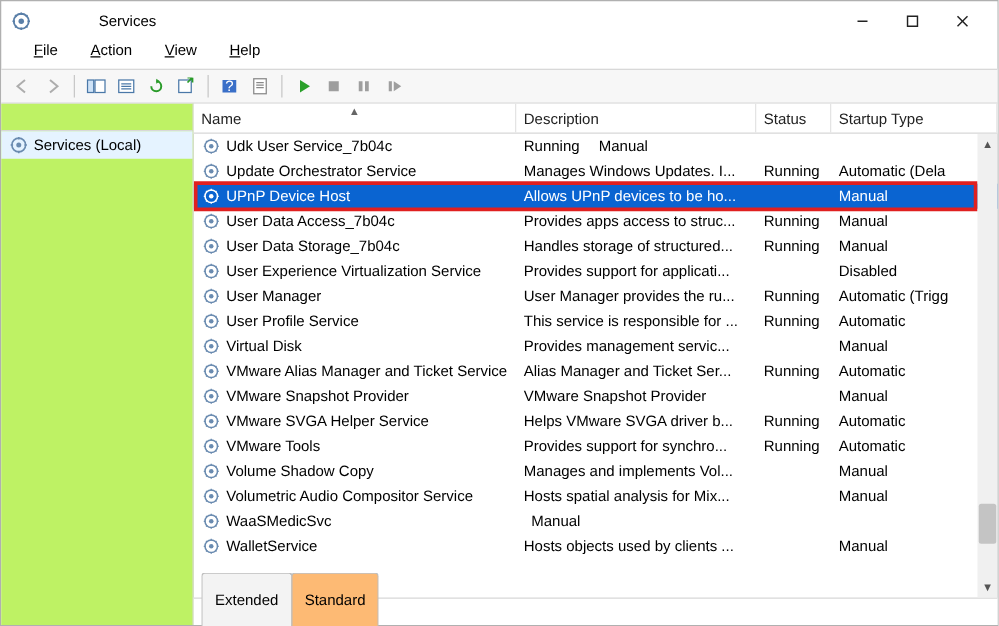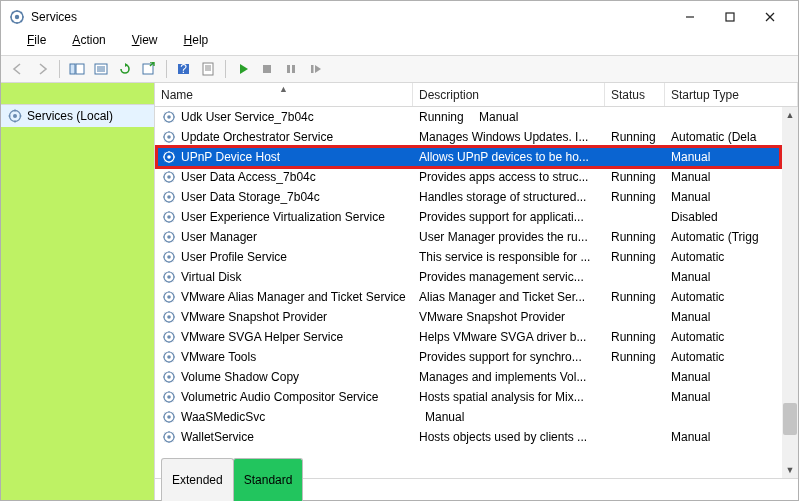--- a/index.html
+++ b/index.html
@@ -1,20 +1,20 @@
 <!DOCTYPE html>
 <html><head>
 <meta charset="utf-8">
 <style>
 * { box-sizing: border-box; margin: 0; padding: 0; font-family: "Segoe UI", Tahoma, sans-serif; font-size: 12px; }
 html, body { width: 799px; height: 501px; background: #fff; }
 .window { width: 799px; height: 501px; border: 1px solid #b0b0b0; display: flex; flex-direction: column; background: #fff; }
 .titlebar { height: 32px; display: flex; align-items: center; padding: 0 8px; }
 .titlebar .appicon { width: 16px; height: 16px; margin-right: 6px; }
-.titlebar .title { flex: 0 0 auto; font-size: 12px; }
+.titlebar .title { flex: 0 0 auto; font-size: 12px; margin-left: 48px; }
 .titlebar .spacer { flex: 1; }
 .winbtn { width: 40px; height: 28px; display:flex; align-items:center; justify-content:center; font-size:14px; color:#222; }
 .menubar { height: 22px; display:flex; align-items:flex-start; padding: 0 20px; gap: 14px; }
 .menuitem { padding: 0 6px; font-size: 12px; }
 .menuitem .ul { text-decoration: underline; }
 .toolbar { height: 28px; border-top:1px solid #d8d8d8; border-bottom:1px solid #d8d8d8; display:flex; align-items:center; padding:0 6px; gap:2px; background:#f7f7f7; }
 .tb-sep { width:1px; height:18px; background:#c8c8c8; margin:0 4px; }
 .tb-btn { width:22px; height:22px; display:flex; align-items:center; justify-content:center; border:1px solid transparent; border-radius:2px; }
 .tb-btn.disabled { opacity:0.45; }
 .body { flex:1; display:flex; min-height:0; }
@@ -39,21 +39,21 @@
 .cell.name { width:258px; flex:none; }
 .cell.desc { width:192px; flex:none; }
 .cell.status { width:60px; flex:none; }
 .cell.startup { flex:1; min-width:0; }
 .redbox { position:absolute; border:3px solid #e02020; pointer-events:none; }
 .scrollbar { position:absolute; right:0; top:0; bottom:0; width:16px; background:#f0f0f0; display:flex; flex-direction:column; }
 .sb-btn { height:16px; display:flex; align-items:center; justify-content:center; font-size:9px; color:#555; }
 .sb-thumb { width:14px; margin:0 1px; background:#c4c4c4; border-radius:2px; }
 .tabs { height:22px; display:flex; align-items:flex-end; padding-left:6px; background:#fff; border-top:1px solid #d8d8d8; }
 .tab { padding:14px 10px; border:1px solid #bdbdbd; border-bottom:none; background:#f3f3f3; font-size:11px; position:relative; top:1px; border-top-left-radius:3px; border-top-right-radius:3px; margin-right:-1px; }
-.tab.active { background:#22c55e; z-index:1;margin-top:48px; }
+.tab.active { background:#fdba74; z-index:1;margin-top:48px; }
 svg { display:block; }
 </style>
 </head>
 <body>
 
 <div class="window">
 
   <div class="titlebar">
     <span class="appicon">
       <svg width="16" height="16" viewBox="0 0 16 16">

